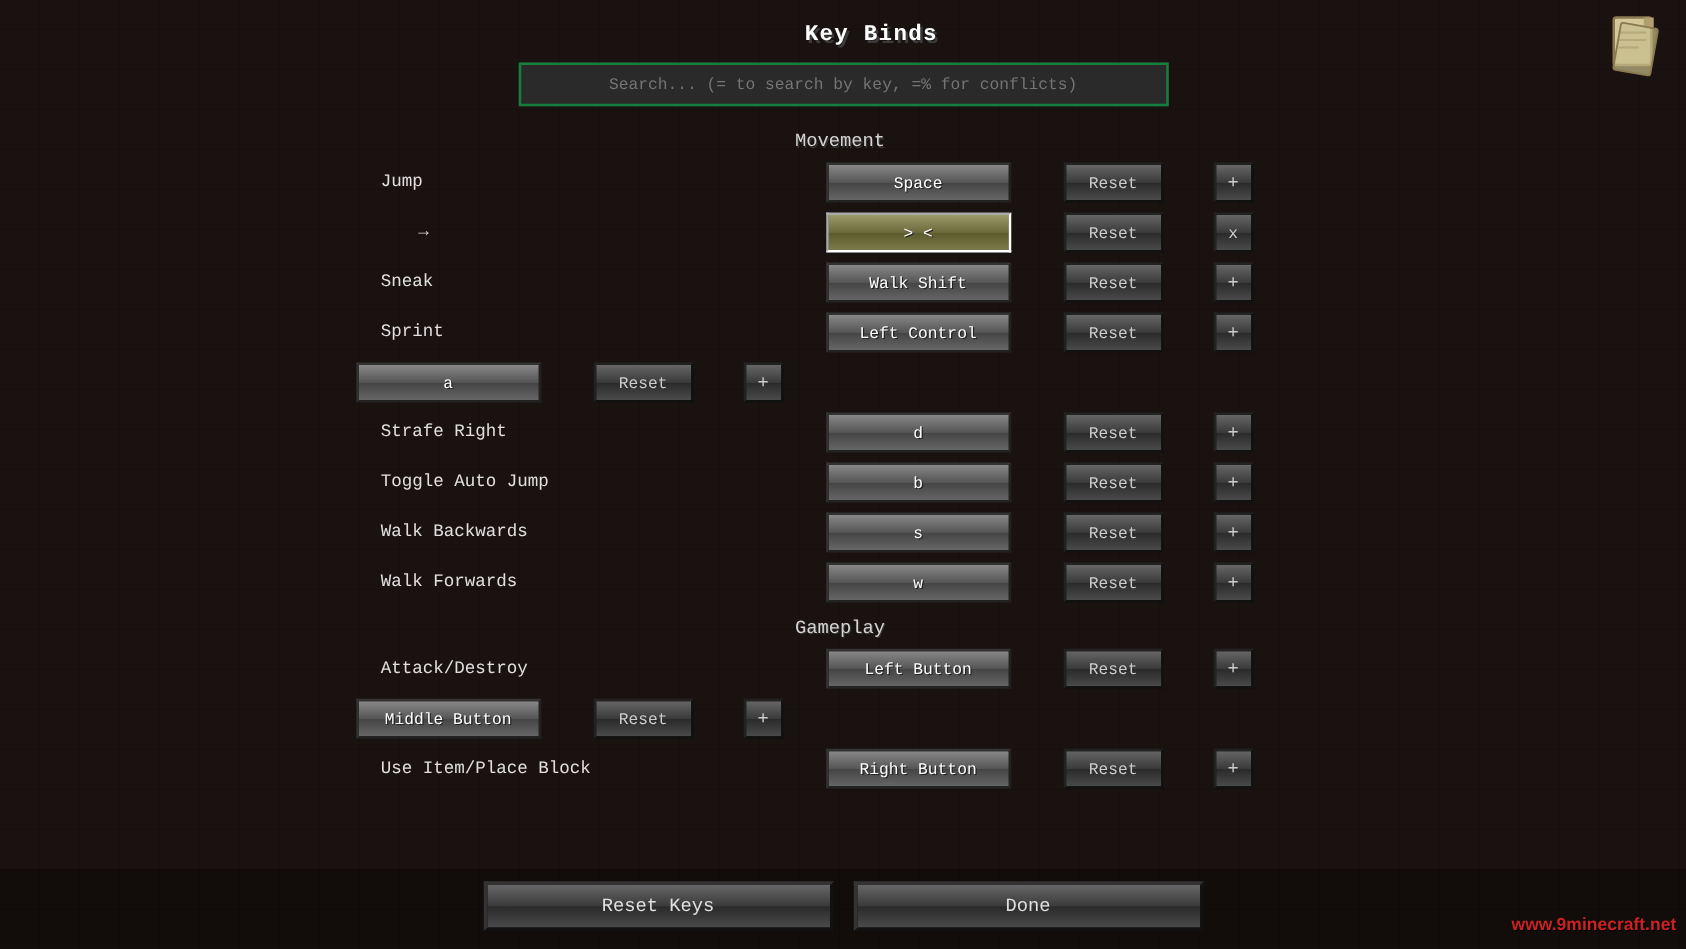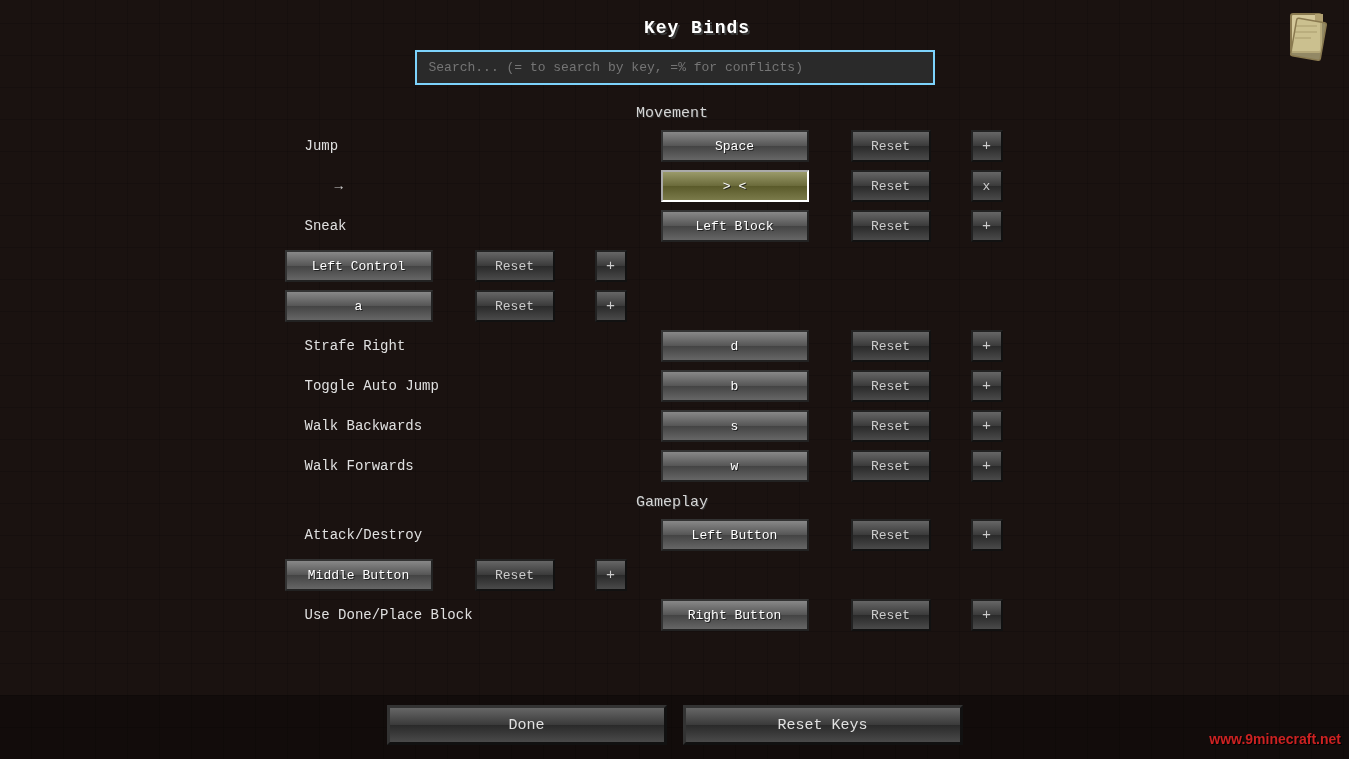--- a/index.html
+++ b/index.html
@@ -44,25 +44,26 @@
 
     .search-container {
       margin-top: 12px;
       width: 520px;
     }
 
     .search-input {
       width: 100%;
       padding: 8px 12px;
       background: #2a2a2a;
-      border: 2px solid #7dd3fc;
+      border: 2px solid #15803d;
       color: #888;
       font-family: 'Courier New', monospace;
       font-size: 13px;
       outline: none;
+      text-align: center;
     }
 
     .content-area {
       width: 780px;
       margin-top: 10px;
       flex: 1;
       overflow-y: auto;
       overflow-x: hidden;
       padding-right: 5px;
     }
@@ -255,26 +256,27 @@
 
     <div class="keybind-row">
       <div class="keybind-label sub">→</div>
       <button class="key-button active">&gt; &lt;</button>
       <button class="reset-button">Reset</button>
       <button class="x-button">x</button>
     </div>
 
     <div class="keybind-row">
       <div class="keybind-label">Sneak</div>
-      <button class="key-button">Left Block</button>
-      <button class="reset-button">Reset</button>
-      <button class="plus-button">+</button>
-    </div>
-
-    <div class="keybind-row">
+      <button class="key-button">Walk Shift</button>
+      <button class="reset-button">Reset</button>
+      <button class="plus-button">+</button>
+    </div>
+
+    <div class="keybind-row">
+      <div class="keybind-label">Sprint</div>
       <button class="key-button">Left Control</button>
       <button class="reset-button">Reset</button>
       <button class="plus-button">+</button>
     </div>
 
     <div class="keybind-row">
       <button class="key-button">a</button>
       <button class="reset-button">Reset</button>
       <button class="plus-button">+</button>
     </div>
@@ -318,32 +320,32 @@
       <button class="plus-button">+</button>
     </div>
 
     <div class="keybind-row">
       <button class="key-button">Middle Button</button>
       <button class="reset-button">Reset</button>
       <button class="plus-button">+</button>
     </div>
 
     <div class="keybind-row">
-      <div class="keybind-label">Use Done/Place Block</div>
+      <div class="keybind-label">Use Item/Place Block</div>
       <button class="key-button">Right Button</button>
       <button class="reset-button">Reset</button>
       <button class="plus-button">+</button>
     </div>
   </div>
 
 </div>
 
 <div class="bottom-bar">
+  <button class="bottom-button">Reset Keys</button>
   <button class="bottom-button">Done</button>
-  <button class="bottom-button">Reset Keys</button>
 </div>
 
 <div class="watermark">www.9minecraft.net</div>
 
 <div class="logo-icon">
   <svg viewBox="0 0 54 54" xmlns="http://www.w3.org/2000/svg">
     <rect x="8" y="2" width="30" height="38" fill="#d4c89a" rx="2"></rect>
     <rect x="8" y="2" width="30" height="38" fill="none" stroke="#8a7a50" stroke-width="2" rx="2"></rect>
     <rect x="32" y="2" width="8" height="8" fill="#b0a070"></rect>
     <line x1="12" y1="14" x2="34" y2="14" stroke="#8a7a50" stroke-width="1.5"></line>

